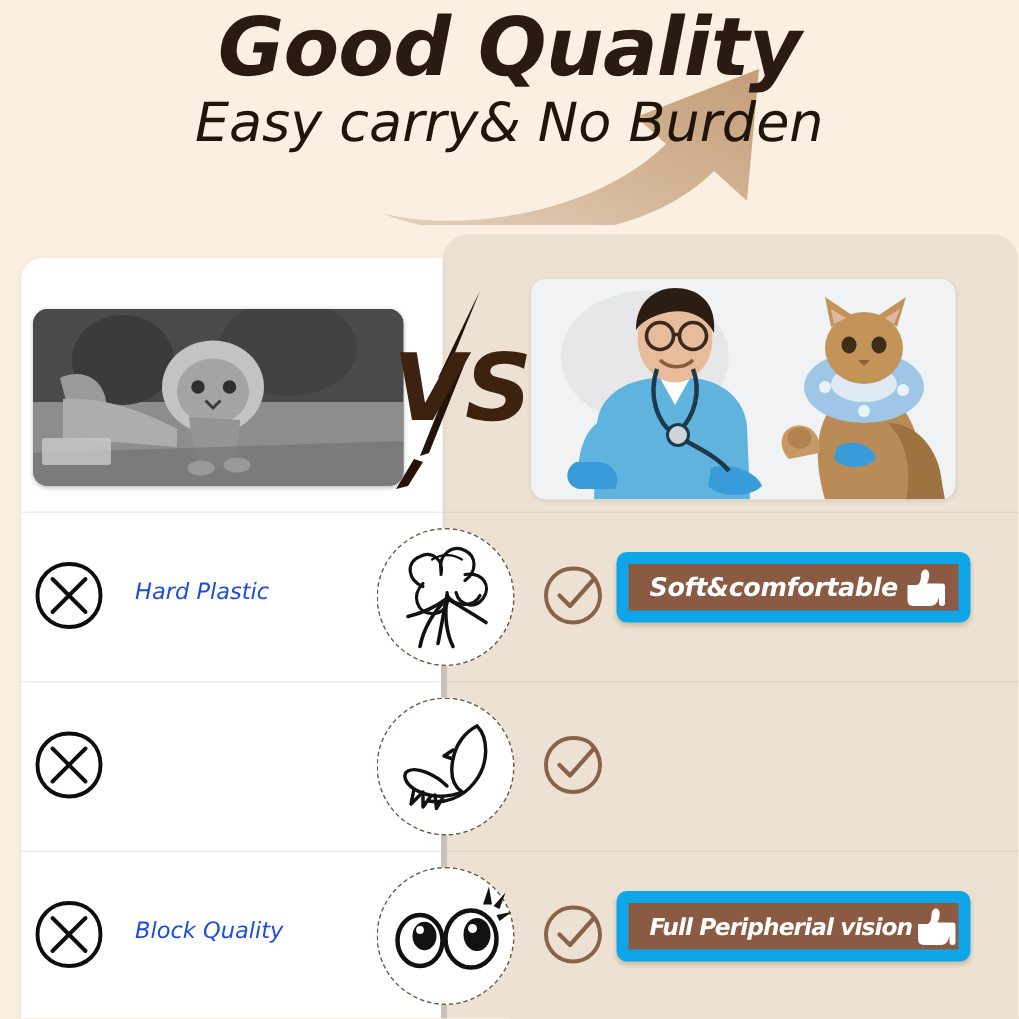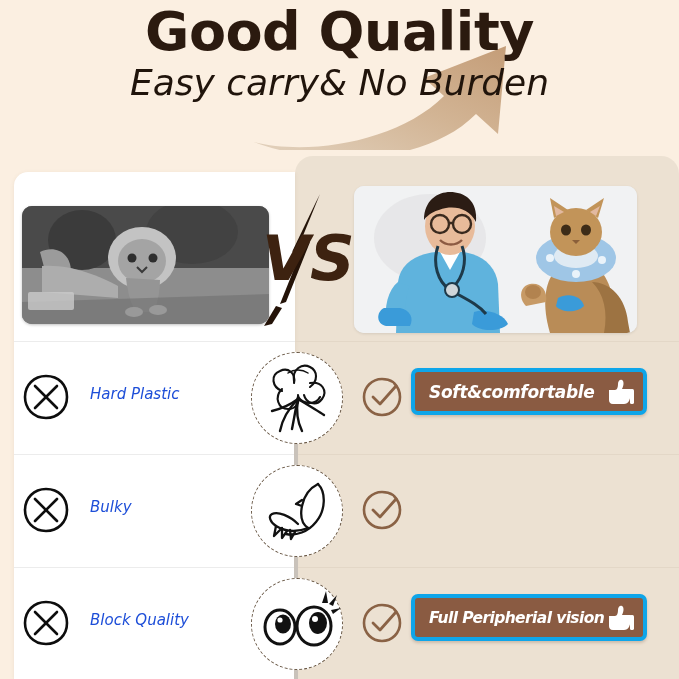--- a/index.html
+++ b/index.html
@@ -7,21 +7,21 @@
     width:679px;height:679px;overflow:hidden;
     background:#fbefe1;
     font-family:"DejaVu Sans","Liberation Sans",sans-serif;
     position:relative;
   }
   
   #header{position:absolute;left:0;top:0;width:679px;height:152px;}
   #arrow-swoosh{position:absolute;left:248px;top:38px;width:300px;height:112px;}
   #title-block{position:absolute;left:0;top:4px;width:679px;text-align:center;}
   #main-title{
-    font-size:54px;font-weight:700;color:#2b1a0f;
+    font-size:54px;font-style:italic;font-weight:700;color:#2b1a0f;
     letter-spacing:-0.5px;line-height:1.05;
     font-family:"DejaVu Sans","Liberation Sans",sans-serif;
   }
   #sub-title{
     font-size:36px;font-style:italic;font-weight:400;color:#20140b;
     margin-top:2px;line-height:1.1;
   }
   
   #panel-right{
     position:absolute;left:295px;top:156px;width:384px;height:523px;
@@ -49,21 +49,21 @@
   .divider-right{position:absolute;left:295px;top:0;width:384px;height:1px;background:#e3d7c7;}
   .x-icon{position:absolute;left:22px;top:32px;width:48px;height:48px;}
   .con-label{
     position:absolute;left:90px;top:44px;width:160px;
     font-size:15px;font-style:italic;color:#1d4ed8;
   }
   .check-icon{position:absolute;left:360px;top:33px;width:44px;height:44px;}
   .pro-button{
     position:absolute;left:411px;top:27px;width:236px;height:47px;
     background:#8a5b42;border-radius:7px;
-    border:4px solid #0ea5e9;
+    border:8px solid #0ea5e9;
     box-shadow:0 2px 3px rgba(90,60,40,.22);
     display:flex;align-items:center;justify-content:space-between;
     padding:0 8px 0 14px;box-sizing:border-box;
   }
   .pro-label{
     color:#ffffff;font-size:17px;font-weight:700;font-style:italic;
     white-space:nowrap;letter-spacing:-0.3px;
   }
   .pro-label.small{font-size:15.5px;letter-spacing:-0.6px;}
   .thumb{width:30px;height:30px;flex:0 0 auto;}
@@ -214,21 +214,20 @@
 <div class="row" id="row-1">
   <div class="divider-left"></div>
   <div class="divider-right"></div>
 
   <svg class="x-icon" viewBox="0 0 48 48">
     <path d="M24 3 C 37 3, 45 12, 45 24 C 45 36, 36 45, 24 45 C 11 45, 3 35, 3 24 C 3 12, 12 3, 24 3" fill="none" stroke="#0d0d0d" stroke-width="2.6" stroke-linecap="round"></path>
     <line x1="13" y1="13" x2="35" y2="35" stroke="#0d0d0d" stroke-width="2.6" stroke-linecap="round"></line>
     <line x1="35" y1="13" x2="13" y2="35" stroke="#0d0d0d" stroke-width="2.6" stroke-linecap="round"></line>
   </svg>
 
-  <div class="con-label">Bulky</div>
 
   <svg class="check-icon" viewBox="0 0 44 44">
     <path d="M34 9 C 38 13, 40 18, 40 23 C 40 33, 32 41, 22 41 C 12 41, 4 33, 4 23 C 4 13, 12 5, 22 5 C 26 5, 30 6, 33 8" fill="none" stroke="#8a6245" stroke-width="2.6" stroke-linecap="round"></path>
     <path d="M13 23 L 20 30 L 36 12" fill="none" stroke="#8a6245" stroke-width="2.8" stroke-linecap="round" stroke-linejoin="round"></path>
   </svg>
 
 </div>
 
 <div class="row" id="row-2">
   <div class="divider-left"></div>

